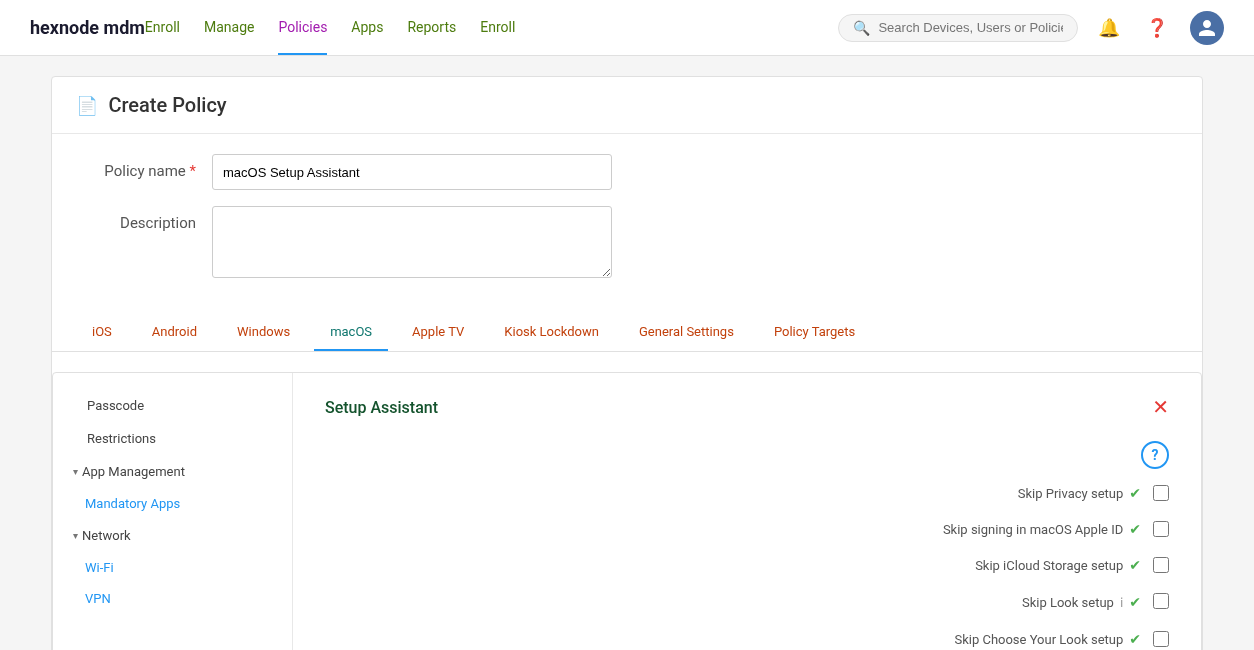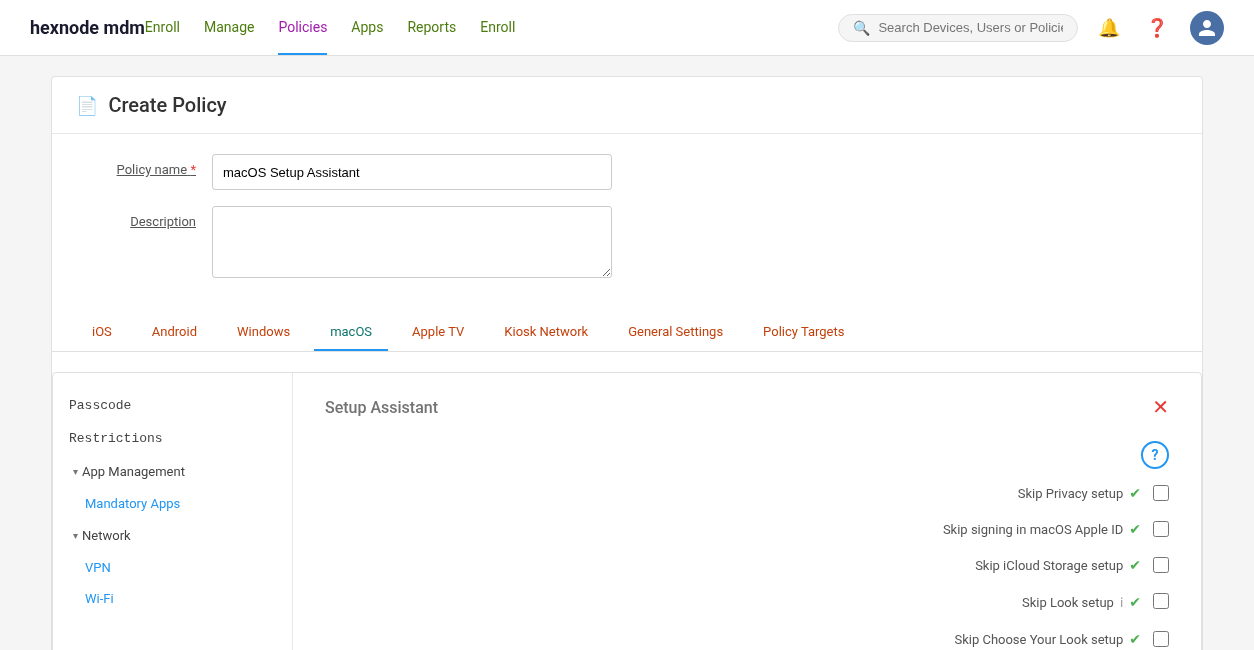--- a/index.html
+++ b/index.html
@@ -127,23 +127,22 @@
     .form-row {
       display: flex;
       align-items: flex-start;
       margin-bottom: 16px;
       gap: 16px;
     }
     .form-label {
       min-width: 120px;
       text-align: right;
       padding-top: 8px;
-      font-size: 13px;
+      font-size: 15px;
       color: #555;
-      text-decoration: underline;
     }
     .form-label .required { color: #e53935; }
     .form-input {
       flex: 1;
       max-width: 400px;
       height: 36px;
       border: 1px solid #ccc;
       border-radius: 3px;
       padding: 6px 10px;
       font-size: 13px;
@@ -192,28 +191,27 @@
     }
 
     
     .sidebar {
       width: 240px;
       border-right: 1px solid #e8e8e8;
       padding: 16px 0;
       flex-shrink: 0;
     }
     .sidebar-item {
-      padding: 9px 16px;
+      padding: 9px 34px;
       font-size: 13px;
       color: #444;
       cursor: pointer;
       display: flex;
       align-items: flex-start;
       gap: 6px;
-      font-family: Liberation Mono, monospace;
     }
     .sidebar-group-label {
       padding: 9px 20px;
       font-size: 13px;
       color: #444;
       cursor: pointer;
       display: flex;
       align-items: center;
       gap: 4px;
     }
@@ -232,21 +230,21 @@
     }
     .panel-header {
       display: flex;
       align-items: center;
       justify-content: space-between;
       margin-bottom: 24px;
     }
     .panel-title {
       font-size: 16px;
       font-weight: 500;
-      color: #737373;
+      color: #14532d;
     }
     .panel-actions {
       display: flex;
       align-items: center;
       gap: 12px;
     }
     .close-btn {
       color: #e53935;
       font-size: 20px;
       cursor: pointer;
@@ -346,21 +344,21 @@
         <textarea class="form-textarea" style=""></textarea>
       </div>
     </div>
 
     <div class="tabs-bar">
       <span class="tab">iOS</span>
       <span class="tab">Android</span>
       <span class="tab">Windows</span>
       <span class="tab active">macOS</span>
       <span class="tab">Apple TV</span>
-      <span class="tab">Kiosk Network</span>
+      <span class="tab">Kiosk Lockdown</span>
       <span class="tab">General Settings</span>
       <span class="tab">Policy Targets</span>
     </div>
 
     <div class="policy-body">
 
       <div class="sidebar">
         <div class="sidebar-item">
           <span>Passcode</span>
         </div>
@@ -372,24 +370,24 @@
           <span>App Management</span>
         </div>
         <div class="sidebar-sub-item">
           <span>Mandatory Apps</span>
         </div>
         <div class="sidebar-group-label">
           <span class="chevron">▾</span>
           <span>Network</span>
         </div>
         <div class="sidebar-sub-item">
+          <span>Wi-Fi</span>
+        </div>
+        <div class="sidebar-sub-item">
           <span>VPN</span>
-        </div>
-        <div class="sidebar-sub-item">
-          <span>Wi-Fi</span>
         </div>
       </div>
 
       <div class="main-panel">
         <div class="panel-header">
           <span class="panel-title">Setup Assistant</span>
           <div class="panel-actions">
             <div class="close-btn">✕</div>
           </div>
         </div>

